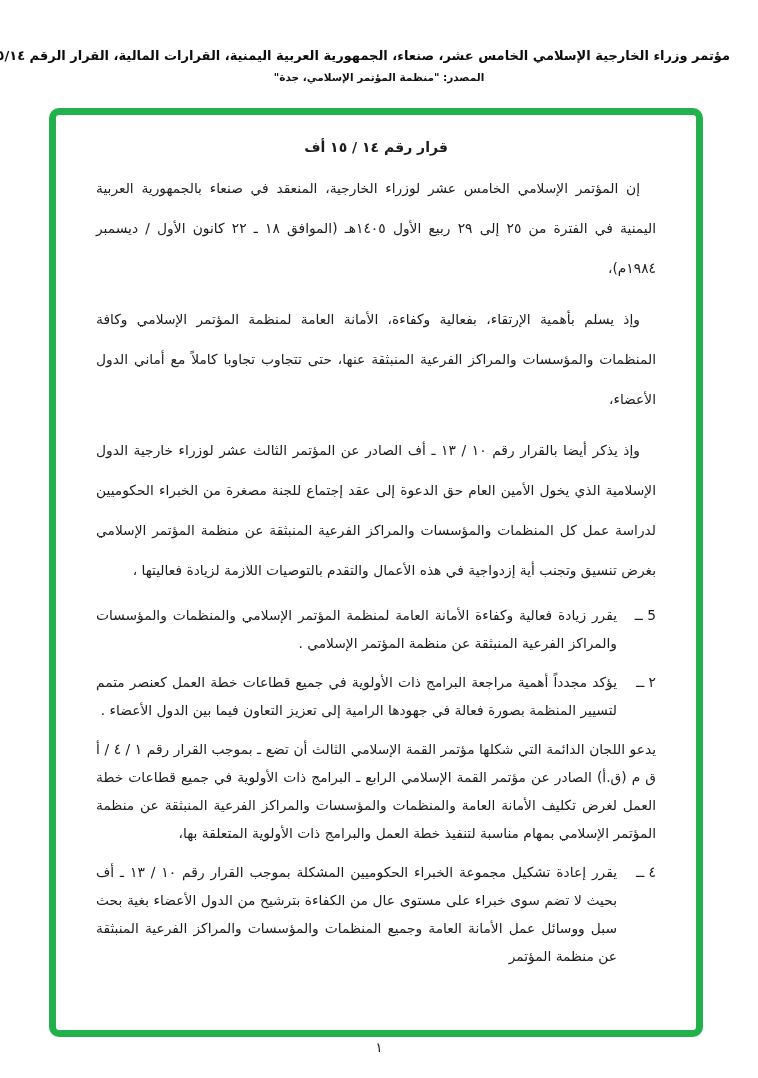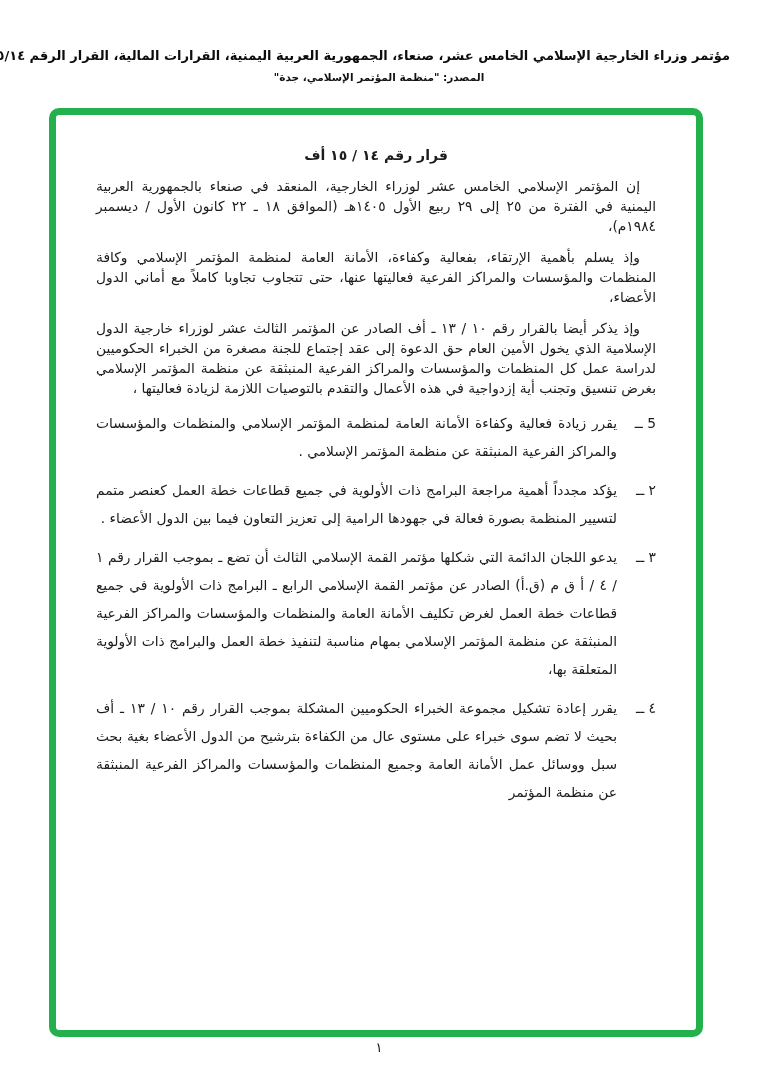--- a/index.html
+++ b/index.html
@@ -14,30 +14,30 @@
     letter-spacing:0;white-space:nowrap;
   }
   .hdr-line2{
     margin-top:8px;text-align:center;font-size:10.5px;font-weight:bold;color:#111;
   }
   .frame{
     position:absolute;left:49px;top:108px;width:640px;height:915px;
     border:7px solid #22b14c;border-radius:10px;overflow:hidden;background:#fff;
   }
   .doc{
-    direction:rtl;padding:32px 40px 0 40px;color:#1c1c1c;
+    direction:rtl;padding:24px 40px 0 40px;color:#1c1c1c;
   }
   .title1{
     text-align:center;font-size:14px;font-weight:bold;margin-bottom:13px;
   }
   .title2{
     text-align:center;font-size:15px;font-weight:bold;margin-bottom:28px;
   }
   .para{
-    font-size:13.8px;line-height:20px;text-align:justify;
+    font-size:13.8px;line-height:40px;text-align:justify;
     text-indent:16px;margin:0 0 11px 0;
   }
   .item{
     display:flex;gap:7px;font-size:13.8px;line-height:28px;margin:0 0 11px 0;
   }
   .item .num{white-space:nowrap;min-width:32px;}
   .item .txt{flex:1;text-align:justify;}
   .page-number{
     position:absolute;top:1040px;left:0;right:0;text-align:center;
     font-size:13px;color:#111;
@@ -53,40 +53,39 @@
 
 <div class="frame" style="border-color: rgb(34, 177, 76);">
   <div class="doc">
     <div class="title1">قرار رقم ١٤ / ١٥ أف</div>
 
     <div>
 
         <p class="para">إن المؤتمر الإسلامي الخامس عشر لوزراء الخارجية، المنعقد في صنعاء بالجمهورية العربية اليمنية في الفترة من ٢٥ إلى ٢٩ ربيع الأول ١٤٠٥هـ (الموافق ١٨ ـ ٢٢ كانون الأول / ديسمبر ١٩٨٤م)،</p>
 
 
-        <p class="para">وإذ يسلم بأهمية الإرتقاء، بفعالية وكفاءة، الأمانة العامة لمنظمة المؤتمر الإسلامي وكافة المنظمات والمؤسسات والمراكز الفرعية فعاليتها عنها، حتى تتجاوب تجاوبا كاملاً مع أماني الدول الأعضاء،</p>
+        <p class="para">وإذ يسلم بأهمية الإرتقاء، بفعالية وكفاءة، الأمانة العامة لمنظمة المؤتمر الإسلامي وكافة المنظمات والمؤسسات والمراكز الفرعية المنبثقة عنها، حتى تتجاوب تجاوبا كاملاً مع أماني الدول الأعضاء،</p>
 
         <p class="para">وإذ يذكر أيضا بالقرار رقم ١٠ / ١٣ ـ أف الصادر عن المؤتمر الثالث عشر لوزراء خارجية الدول الإسلامية الذي يخول الأمين العام حق الدعوة إلى عقد إجتماع للجنة مصغرة من الخبراء الحكوميين لدراسة عمل كل المنظمات والمؤسسات والمراكز الفرعية المنبثقة عن منظمة المؤتمر الإسلامي بغرض تنسيق وتجنب أية إزدواجية في هذه الأعمال والتقدم بالتوصيات اللازمة لزيادة فعاليتها ،</p>
 
       </div>
 
     <div>
 
         <div class="item">
           <span class="num">5 ــ</span>
           <span class="txt">يقرر زيادة فعالية وكفاءة الأمانة العامة لمنظمة المؤتمر الإسلامي والمنظمات والمؤسسات والمراكز الفرعية المنبثقة عن منظمة المؤتمر الإسلامي .</span>
         </div>
 
         <div class="item">
           <span class="num">٢ ــ</span>
           <span class="txt">يؤكد مجدداً أهمية مراجعة البرامج ذات الأولوية في جميع قطاعات خطة العمل كعنصر متمم لتسيير المنظمة بصورة فعالة في جهودها الرامية إلى تعزيز التعاون فيما بين الدول الأعضاء .</span>
         </div>
 
         <div class="item">
-          <span class="num">٣ ــ</span>
           <span class="txt">يدعو اللجان الدائمة التي شكلها مؤتمر القمة الإسلامي الثالث أن تضع ـ بموجب القرار رقم ١ / ٤ / أ ق م (ق.أ) الصادر عن مؤتمر القمة الإسلامي الرابع ـ البرامج ذات الأولوية في جميع قطاعات خطة العمل لغرض تكليف الأمانة العامة والمنظمات والمؤسسات والمراكز الفرعية المنبثقة عن منظمة المؤتمر الإسلامي بمهام مناسبة لتنفيذ خطة العمل والبرامج ذات الأولوية المتعلقة بها،</span>
         </div>
 
         <div class="item">
           <span class="num">٤ ــ</span>
           <span class="txt">يقرر إعادة تشكيل مجموعة الخبراء الحكوميين المشكلة بموجب القرار رقم ١٠ / ١٣ ـ أف بحيث لا تضم سوى خبراء على مستوى عال من الكفاءة بترشيح من الدول الأعضاء بغية بحث سبل ووسائل عمل الأمانة العامة وجميع المنظمات والمؤسسات والمراكز الفرعية المنبثقة عن منظمة المؤتمر</span>
         </div>
       </div>
   </div>
 </div>

